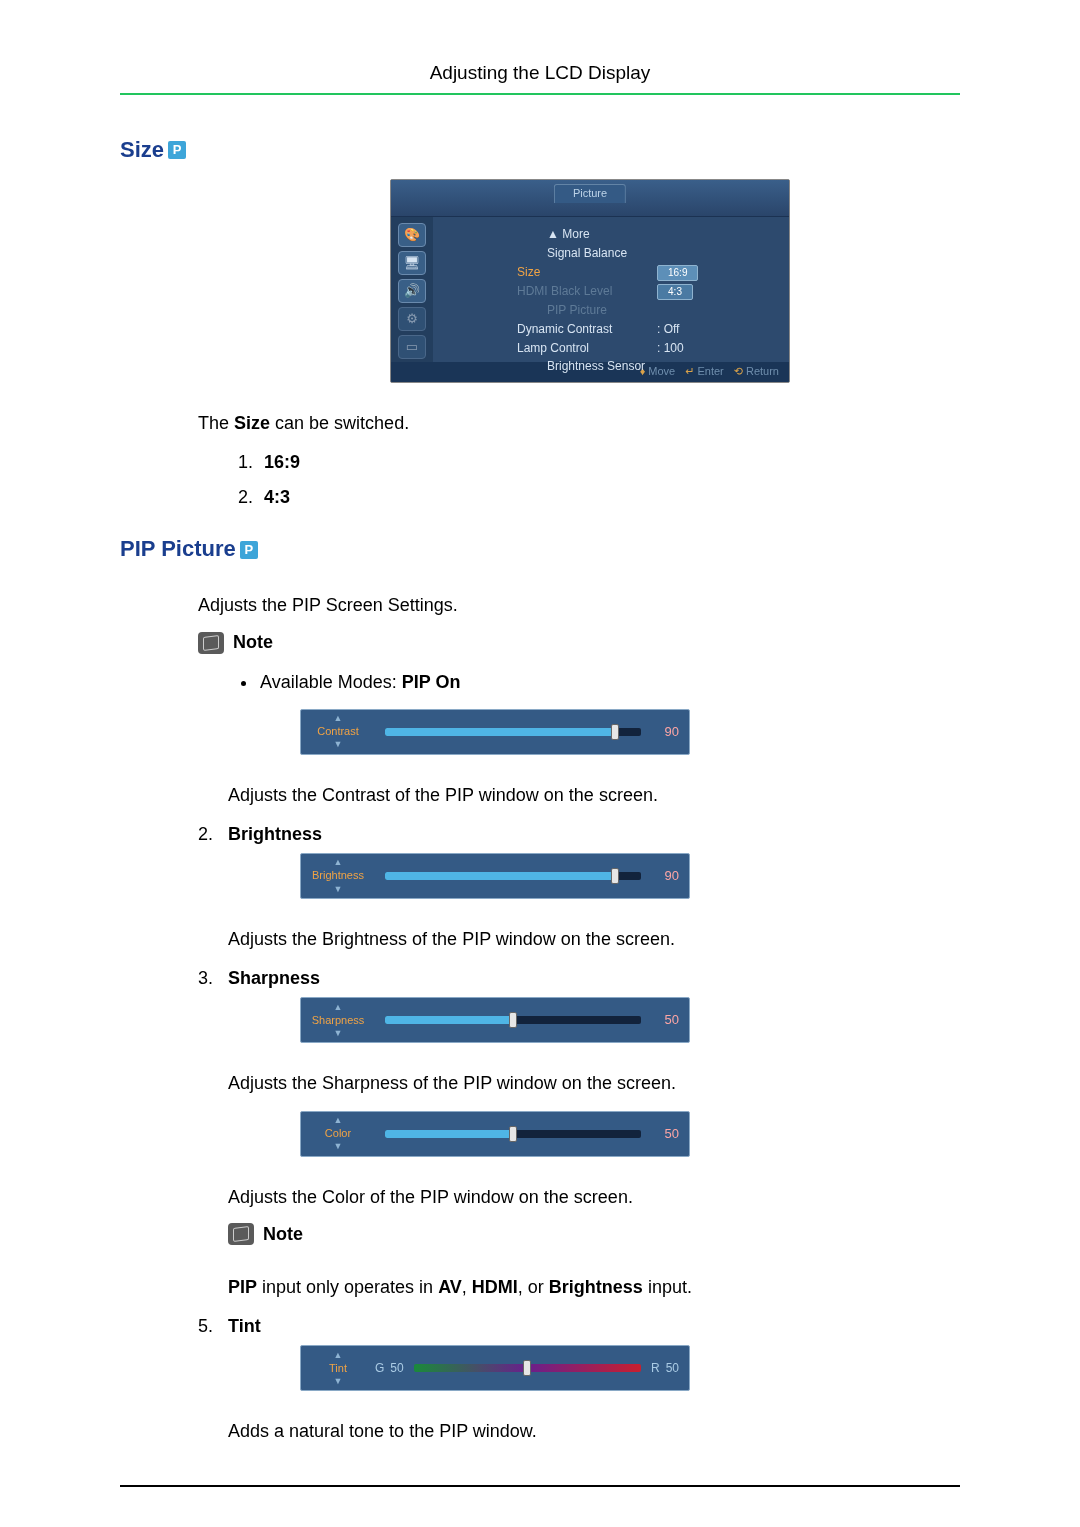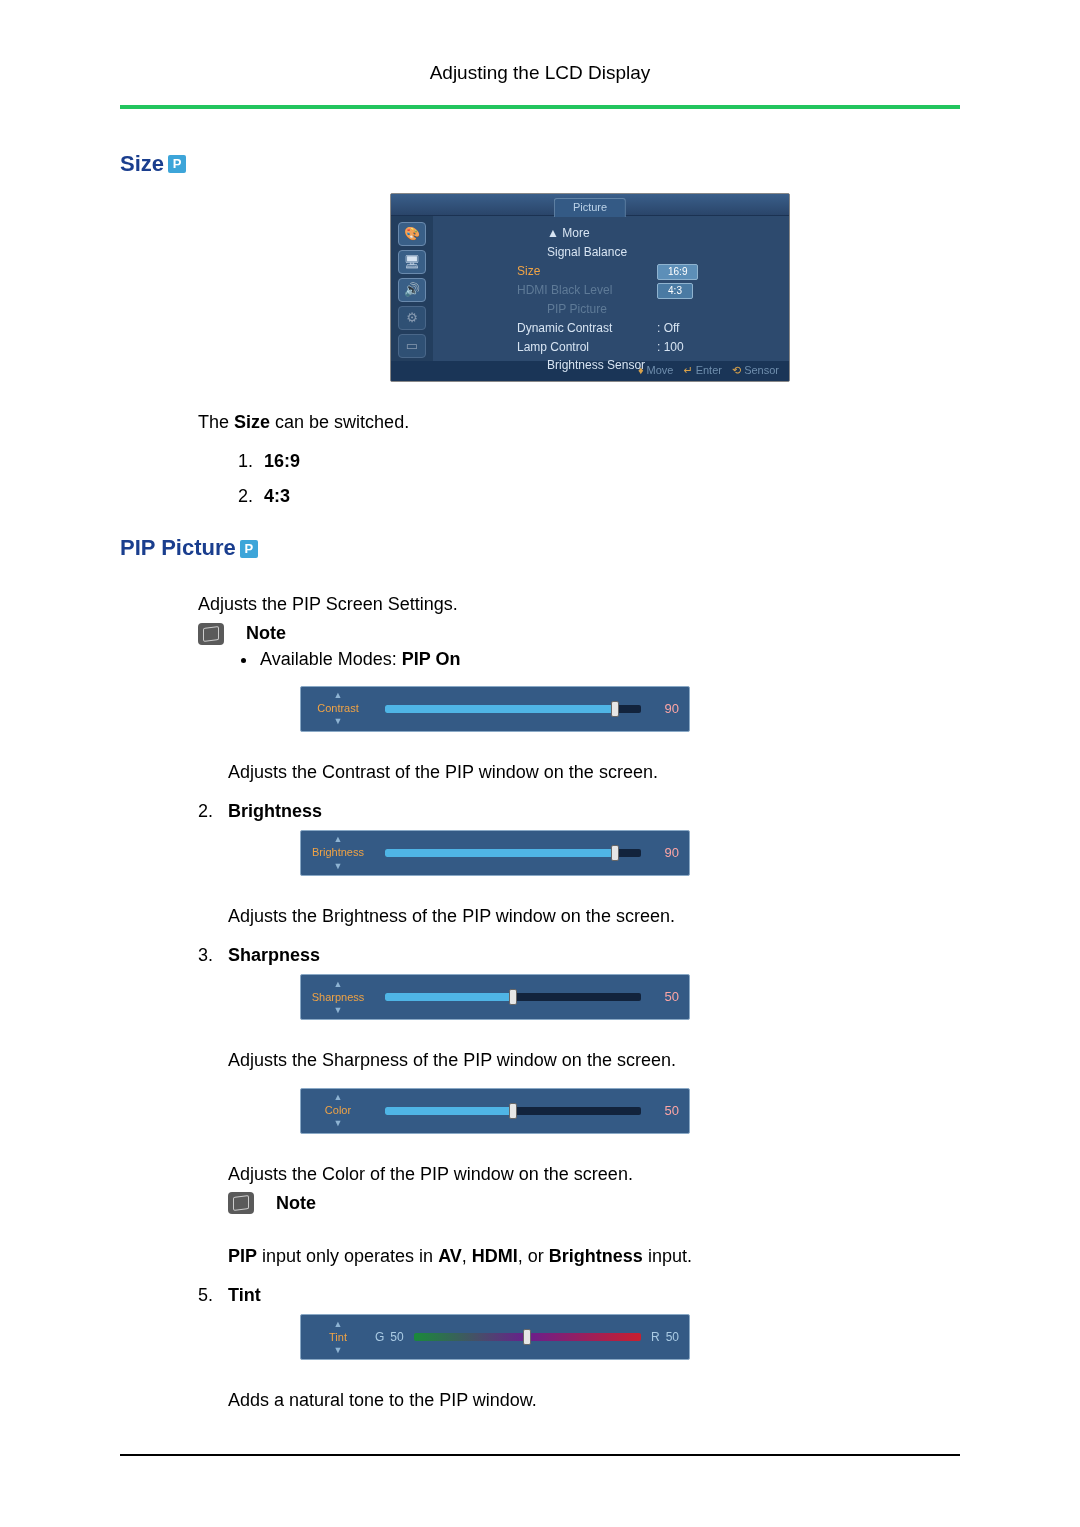--- a/index.html
+++ b/index.html
@@ -9,22 +9,22 @@
     width: 1080px;
     margin: 0 auto;
     padding: 60px 120px 60px 120px;
     color: #000;
     font-size: 18px;
     line-height: 1.4;
   }
   .page-title {
     text-align: center;
     font-size: 19px;
-    padding-bottom: 18px;
-    border-bottom: 4px solid #22c55e;
+    padding-bottom: 6px;
+    border-bottom: 2px solid #22c55e;
     margin-bottom: 40px;
   }
   .section-title {
     color: #1a3e8e;
     font-weight: bold;
     font-size: 22px;
     margin-top: 6px;
     display: flex;
     align-items: center;
     gap: 4px;
@@ -47,28 +47,28 @@
   .bold { font-weight: bold; }
   ol.numlist {
     list-style: decimal;
     margin-left: 138px;
     margin-top: 14px;
   }
   ol.numlist > li { margin-bottom: 10px; padding-left: 6px; }
   ul.bulletlist {
     list-style: disc;
     margin-left: 138px;
-    margin-top: 0;
+    margin-top: 14px;
   }
   ul.bulletlist > li { margin-bottom: 10px; padding-left: 2px; }
   .note-line {
     display: flex;
     align-items: center;
-    gap: 22px;
-    margin-top: 4px;
+    gap: 9px;
+    margin-top: 12px;
     text-align: right;
   }
   .note-icon {
     width: 26px; height: 22px;
     background: #5a5a5a;
     border-radius: 4px;
     position: relative;
     display: inline-block;
   }
   .note-icon::after {
@@ -89,21 +89,21 @@
     border: 1px solid #888;
     background: #2d4a6e;
     color: #d7e4f2;
     font-size: 12px;
     border-radius: 2px;
     overflow: hidden;
   }
   .osd-titlebar {
     background: linear-gradient(#3a5f8a, #2a456a);
     border-bottom: 1px solid #1b3252;
-    height: 22px;
+    height: 37px;
     position: relative;
   }
   .osd-titlebar .tab {
     position: absolute;
     left: 50%;
     transform: translateX(-50%);
     top: 4px;
     background: #345a85;
     padding: 1px 18px;
     border-radius: 3px 3px 0 0;
@@ -307,21 +307,21 @@
     <span>
         <span class="sym">♦</span>
         <span>Move</span>
       </span>
     <span>
         <span class="sym">↵</span>
         <span>Enter</span>
       </span>
     <span>
         <span class="sym">⟲</span>
-        <span>Sensor</span>
+        <span>Return</span>
       </span>
   </div>
 </div>
 
 <p class="para indent1">
   <span>The </span><span class="bold">Size</span><span> can be switched.</span>
 </p>
 
 <ol class="numlist">
   <li><span class="bold">16:9</span></li>

